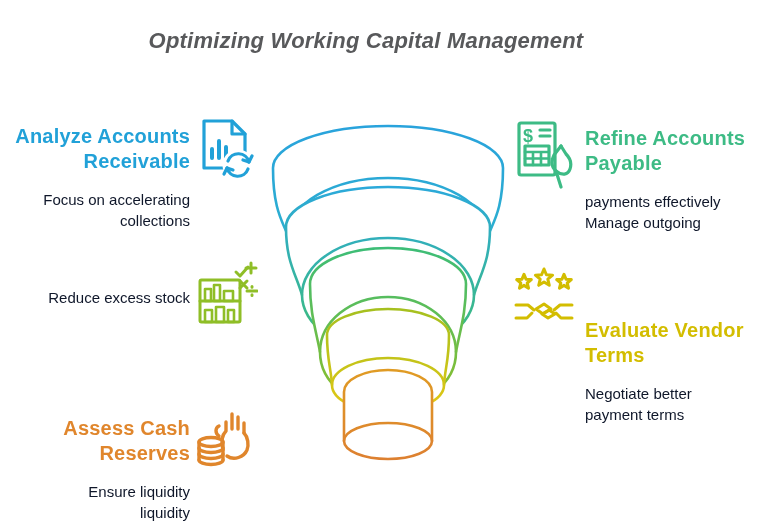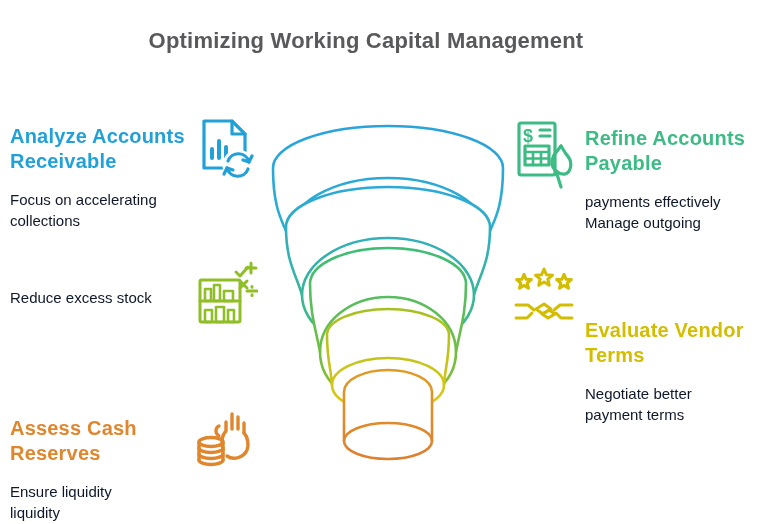--- a/index.html
+++ b/index.html
@@ -3,29 +3,29 @@
 <meta charset="utf-8">
 <style>
   html,body{margin:0;padding:0;}
   body{
     width:767px;height:524px;position:relative;background:#ffffff;
     font-family:"Liberation Sans","DejaVu Sans",sans-serif;overflow:hidden;
   }
   .stage{position:absolute;inset:0;width:767px;height:524px;}
   .page-title{
     position:absolute;top:28px;left:0;width:732px;text-align:center;
-    font-size:22px;font-weight:700;color:#58595B;letter-spacing:.2px;
+    font-size:22px;font-weight:700;color:#58595B;letter-spacing:.2px;font-style:italic;
   }
   .funnel-svg{position:absolute;left:0;top:0;}
   .item{position:absolute;}
   .item .heading{font-size:20px;font-weight:700;line-height:25px;letter-spacing:.2px;}
   .item .heading span{display:block;}
   .item .subtitle{font-size:15px;font-weight:500;line-height:21px;color:#0f172a;margin-top:15px;}
   .item .subtitle span{display:block;}
-  .side-left{text-align:left;}
+  .side-left{text-align:right;}
   .side-right{text-align:left;}
   .c-blue{color:#21A1D8}.c-green{color:#3DBB85}.c-lime{color:#8FBE27}
   .c-yellow{color:#D3BD00}.c-orange{color:#E0862C}
   .icon{position:absolute;}
   .icon svg{display:block;}
 </style>
 </head>
 <body>
 
 <div class="stage">

